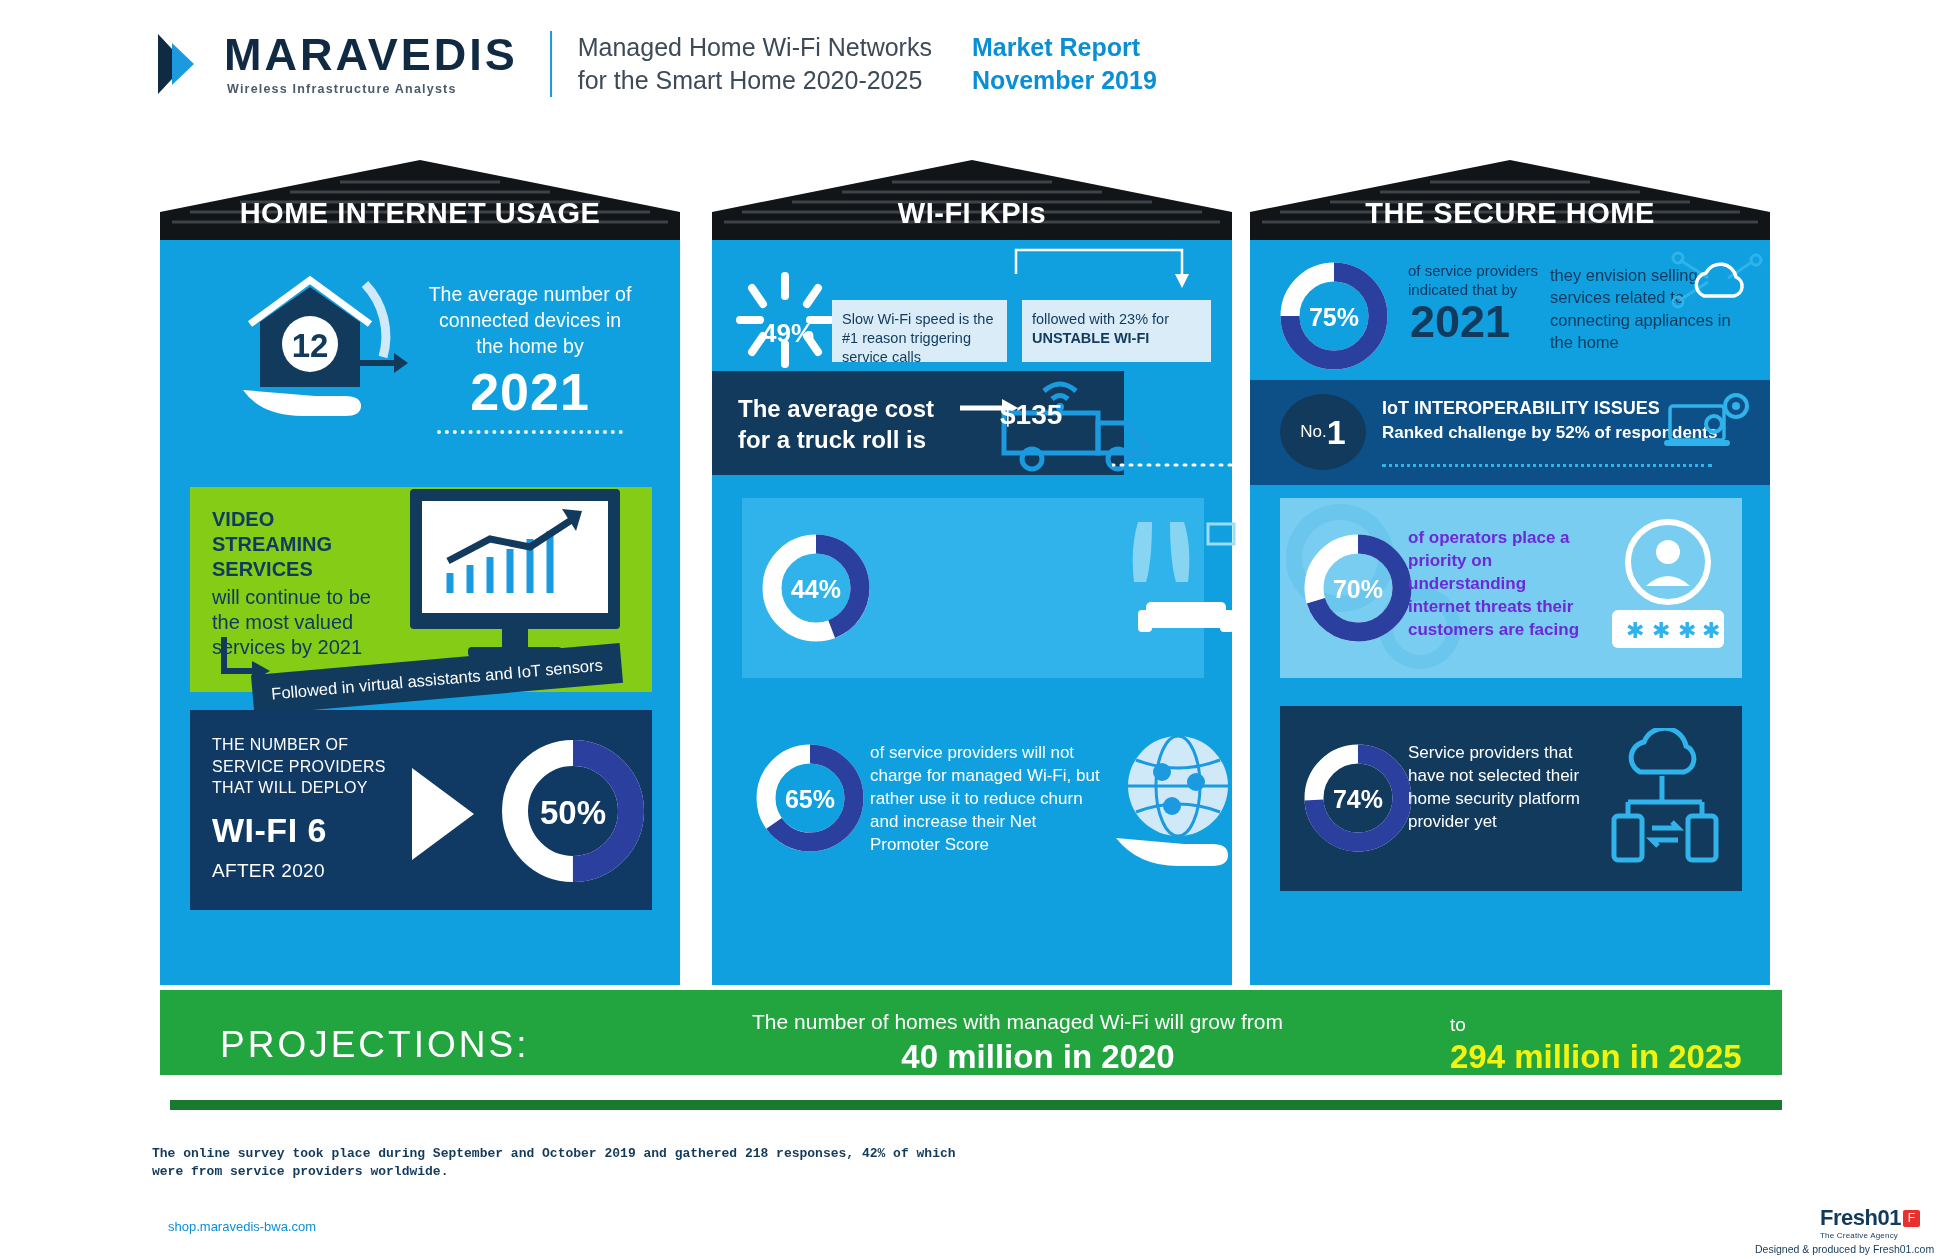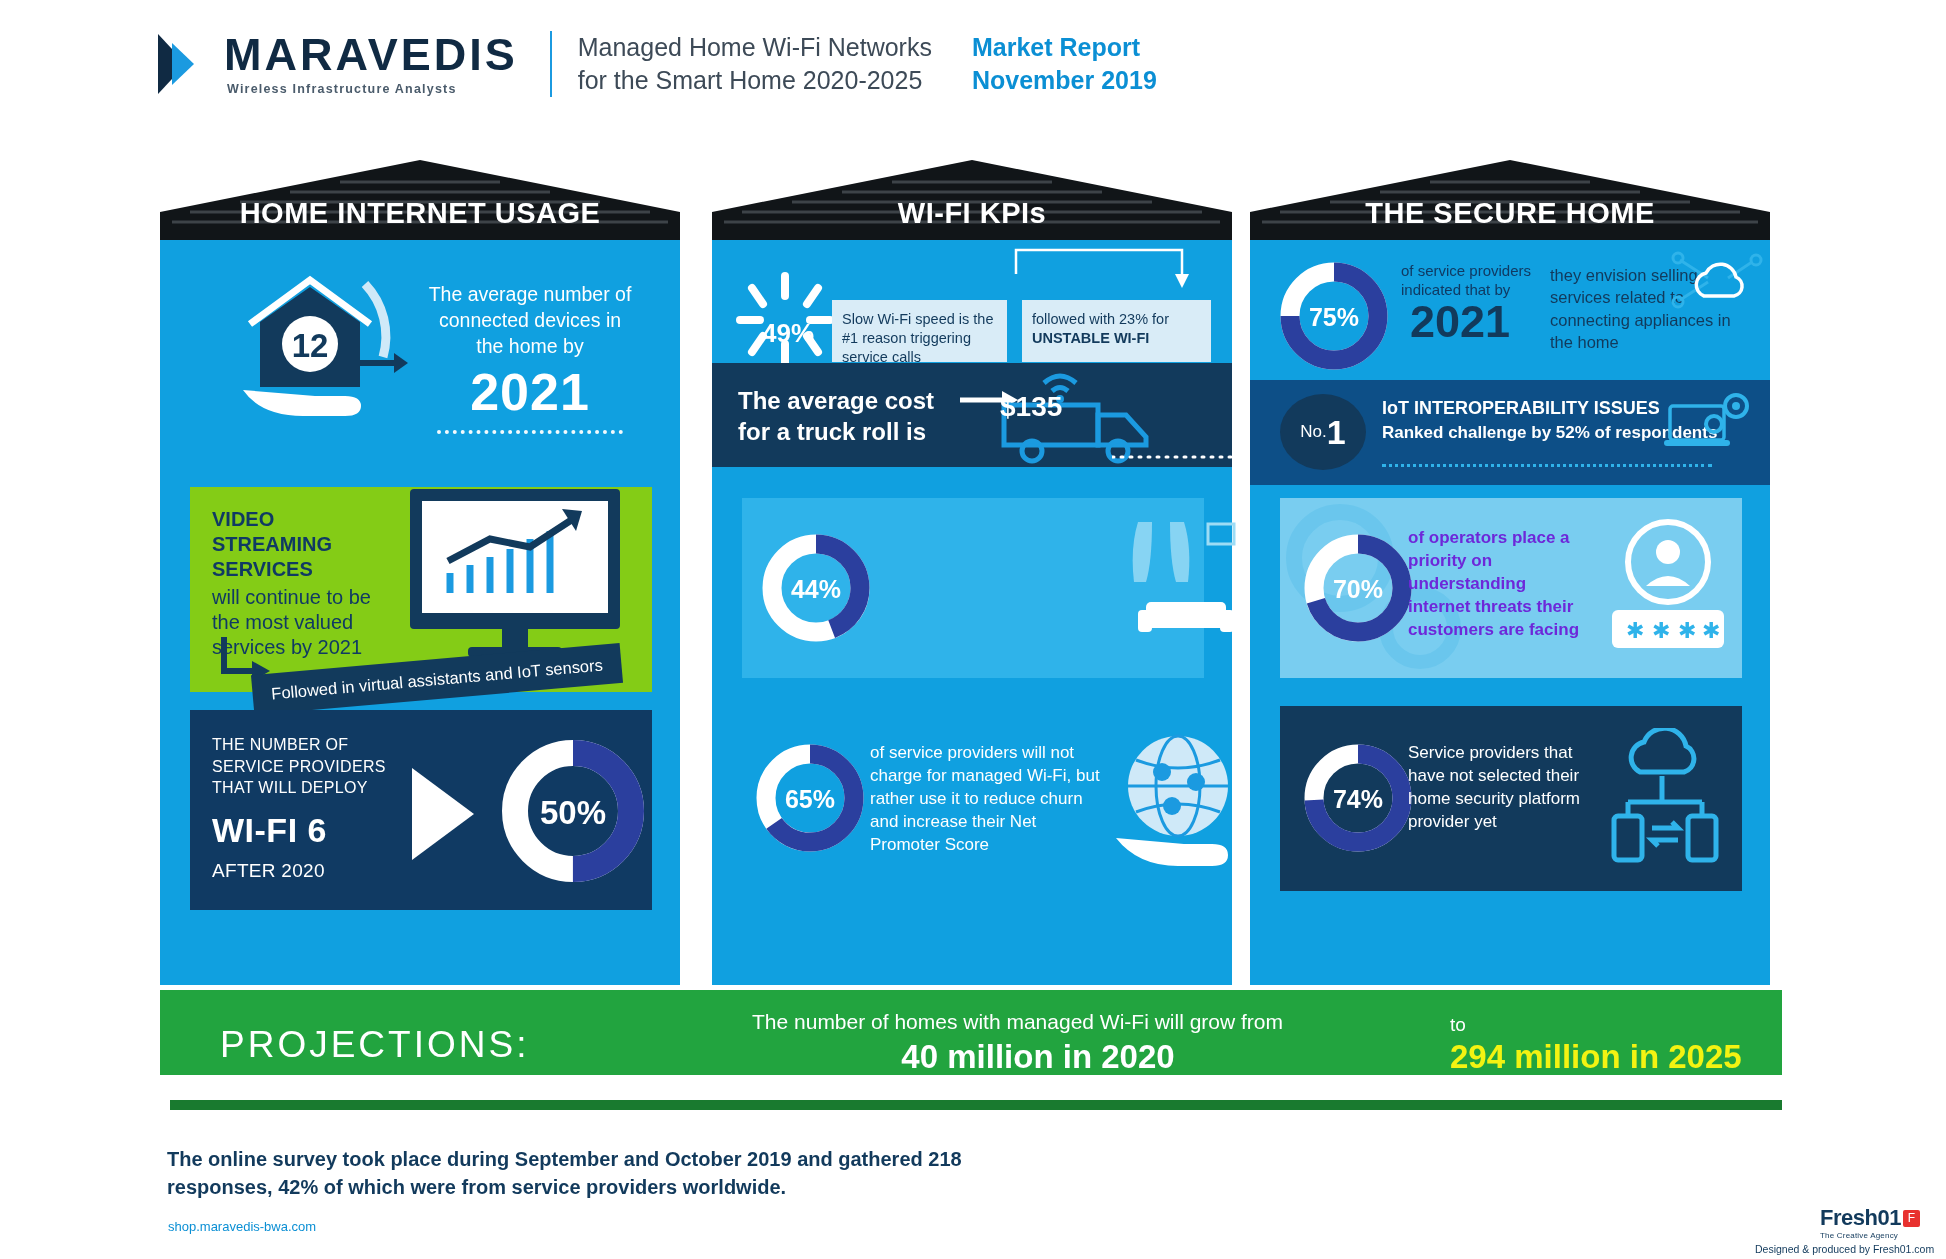--- a/index.html
+++ b/index.html
@@ -78,32 +78,32 @@
              border-top: 46px solid transparent; border-bottom: 46px solid transparent; border-left: 62px solid #fff; }
 
   
   .p2-top { position: relative; height: 130px; }
   .sun-icon { position: absolute; left: 18px; top: 28px; }
   .pct49 { position: absolute; left: 50px; top: 78px; color: #fff; font-weight: bold; font-size: 26px; }
   .cbox { position: absolute; background: #d9ecf7; color: #123a5c; font-size: 14.5px; line-height: 1.3; padding: 10px 10px; }
   .cbox1 { left: 120px; top: 60px; width: 175px; height: 62px; }
   .cbox2 { left: 310px; top: 60px; width: 189px; height: 62px; }
   .cbox2 b { font-weight: bold; }
-  .p2-band { position: absolute; left: 0; top: 123px; width: 520px; height: 104px; background: #123a5c; }
+  .p2-band { position: absolute; left: 0; top: 131px; width: 412px; height: 104px; background: #123a5c; }
   .p2-band .txt { position: absolute; left: 26px; top: 22px; color: #fff; font-size: 24px; font-weight: bold; line-height: 1.3; }
   .truck-price { position: absolute; left: 288px; top: 28px; color: #fff; font-weight: bold; font-size: 28px; }
   .p2-mid { position: absolute; left: 30px; top: 258px; width: 462px; height: 180px; background: #2fb3ea; }
   .p2-mid .txt { position: absolute; left: 128px; top: 24px; width: 250px; color: #fff; font-size: 17px; line-height: 1.32; }
   .p2-mid .txt b { font-weight: bold; }
   .p2-bot { position: absolute; left: 0; top: 462px; width: 520px; height: 200px; }
   .p2-bot .txt { position: absolute; left: 158px; top: 40px; width: 240px; color: #fff; font-size: 17px; line-height: 1.35; }
 
   
   .p3-row1 { position: relative; height: 138px; }
-  .p3-r1-t1 { position: absolute; left: 151px; top: 22px; width: 150px; color: #103a63; font-size: 15px; line-height: 1.25; }
+  .p3-r1-t1 { position: absolute; left: 158px; top: 22px; width: 150px; color: #103a63; font-size: 15px; line-height: 1.25; }
   .p3-year { position: absolute; left: 160px; top: 56px; color: #123a5c; font-size: 45px; font-weight: bold; }
   .p3-r1-t2 { position: absolute; left: 300px; top: 24px; width: 190px; color: #123a5c; font-size: 16.5px; line-height: 1.35; }
   .p3-row2 { position: absolute; left: 0; top: 140px; width: 520px; height: 105px; background: #0d4f87; }
   .no1 { position: absolute; left: 30px; top: 14px; width: 86px; height: 76px; border-radius: 50%;
          background: #123a5c; color: #fff; display: flex; align-items: center; justify-content: center; }
   .no1 .sm { font-size: 17px; }
   .no1 .lg { font-size: 34px; font-weight: bold; }
   .p3-r2-t { position: absolute; left: 132px; top: 18px; color: #fff; }
   .p3-r2-t .l1 { font-size: 18px; font-weight: bold; }
   .p3-r2-t .l2 { font-size: 17px; font-weight: bold; margin-top: 4px; }
@@ -116,21 +116,21 @@
   
   .projections { position: absolute; left: 160px; top: 990px; width: 1622px; height: 85px; background: #22a43f; }
   .proj-shadow { position: absolute; left: 170px; top: 1100px; width: 1612px; height: 10px; background: #197a2f; }
   .proj-title { position: absolute; left: 60px; top: 34px; color: #fff; font-size: 37px; letter-spacing: 3px; }
   .proj-line1 { position: absolute; left: 592px; top: 20px; color: #fff; font-size: 21px; }
   .proj-big1 { position: absolute; left: 878px; top: 48px; color: #fff; font-size: 33px; font-weight: bold; transform: translateX(-50%); }
   .proj-to { position: absolute; left: 1290px; top: 24px; color: #fff; font-size: 19px; }
   .proj-big2 { position: absolute; left: 1290px; top: 48px; color: #f3f312; font-size: 33px; font-weight: bold; }
 
   
-  .footer-note { position: absolute; left: 167px; top: 1145px; color: #123a5c; font-size: 20px; font-weight: bold; line-height: 1.4; }
+  .footer-note { position: absolute; left: 152px; top: 1145px; color: #123a5c; font-size: 13px; font-weight: bold; line-height: 1.4; font-family: Liberation Mono, monospace; }
   .footer-link { position: absolute; left: 168px; top: 1219px; color: #0b8fd4; font-size: 13px; }
   .fresh-logo { position: absolute; left: 1820px; top: 1205px; text-align: left; }
   .fresh-name { font-size: 22px; font-weight: bold; color: #123a5c; letter-spacing: -.5px; }
   .fresh-badge { display: inline-block; width: 17px; height: 17px; background: #e8312f; color: #fff; font-size: 12px;
                  text-align: center; line-height: 17px; border-radius: 2px; margin-left: 2px; vertical-align: 3px;}
   .fresh-tag { font-size: 8px; color: #123a5c; letter-spacing: .2px; }
   .fresh-credit { position: absolute; left: 1755px; top: 1243px; font-size: 10.5px; color: #123a5c; }
 </style>
 </head>
 <body>

